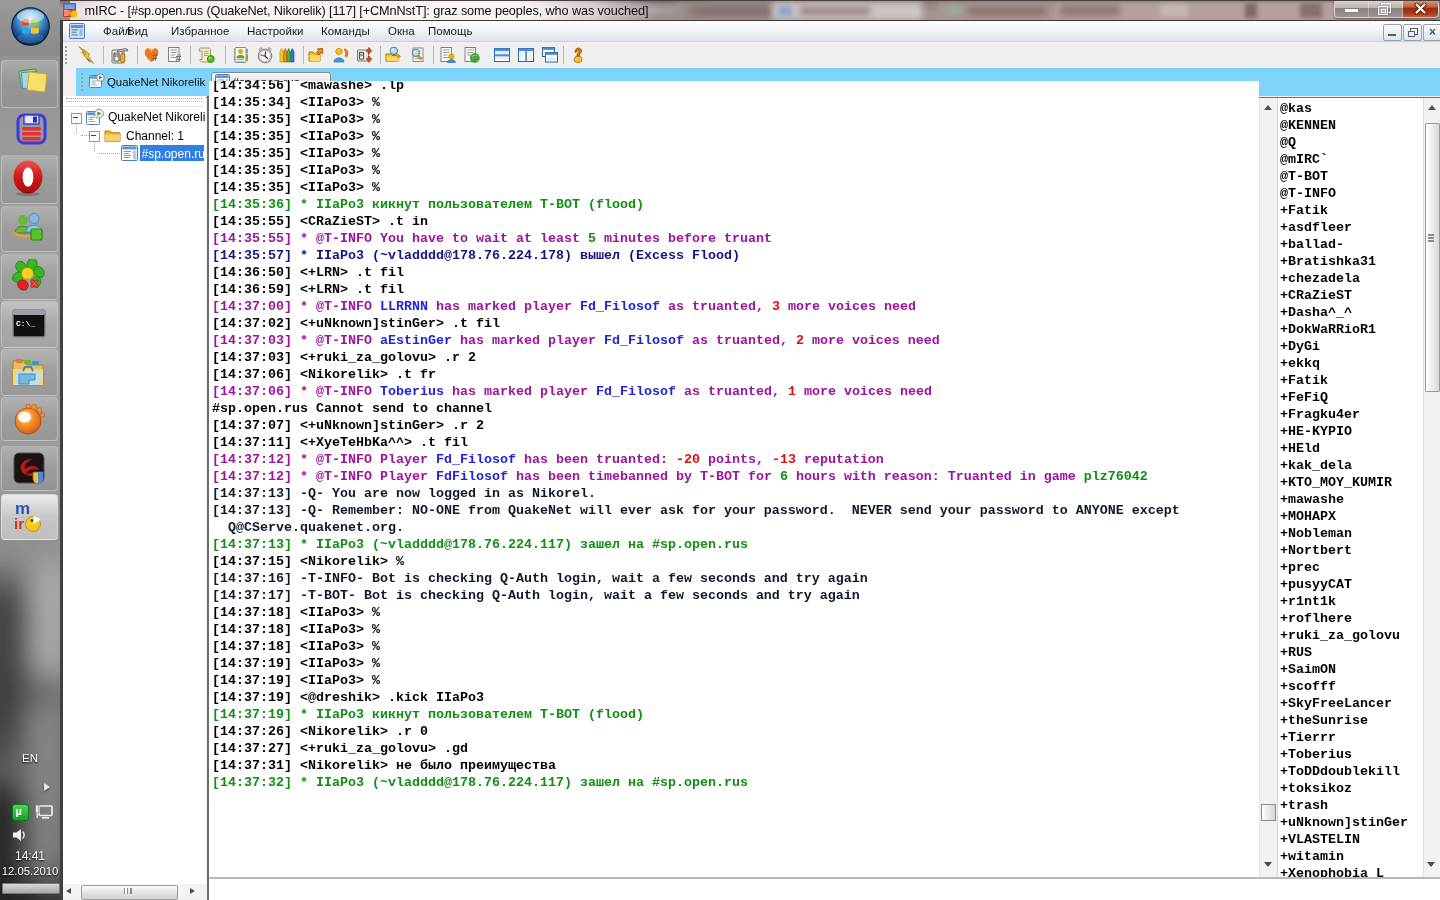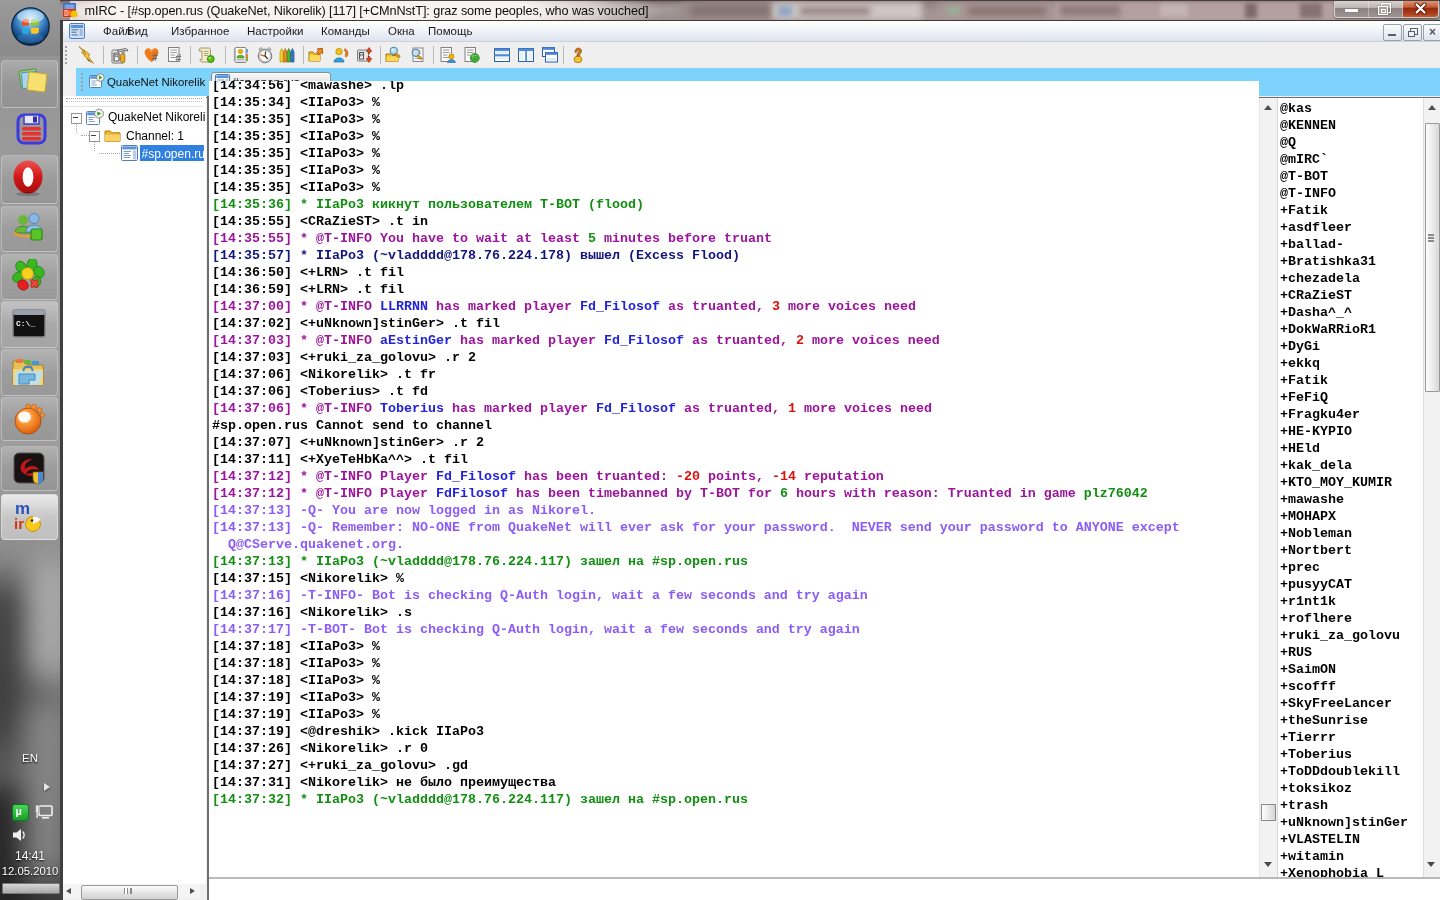--- a/index.html
+++ b/index.html
@@ -1,20 +1,20 @@
 <!DOCTYPE html>
 <html><head><meta charset="utf-8">
 <style>
 html,body{margin:0;padding:0}
 body{width:1440px;height:900px;position:relative;overflow:hidden;background:#f0f0f0;
  font-family:"Liberation Sans",sans-serif;}
 .abs{position:absolute}
 .mono{font-family:"Liberation Mono",monospace;font-weight:bold;font-size:13.34px;line-height:17px;color:#000;will-change:transform}
 .mono div{white-space:pre;height:17px}
-.g{color:#118f11}.p{color:#9c149c}.n{color:#14147f}.m{color:#8b5cf6}.b{color:#2222d8}.r{color:#dd1010}
+.g{color:#118f11}.p{color:#9c149c}.n{color:#14147f}.m{color:#0f172a}.b{color:#2222d8}.r{color:#dd1010}
 .chatline{height:17px}
 .sep{position:absolute;top:4px;height:18px;width:1px;background:#b9b9b9}
 .tbi{position:absolute;top:4px;width:18px;height:18px}
 .menuitem{position:absolute;top:4px;font-size:11.5px;color:#1a1a1a}
 .vgrip{position:absolute;width:3px;border-left:2px dotted #9f9f9f}
 </style></head>
 <body>
 
 <div class="abs" style="left:60px;top:0;width:1380px;height:900px;background:#f0f0f0"></div>
 
@@ -384,41 +384,40 @@
 <div class="chatline">[14:35:55] &lt;CRaZieST&gt; .t in</div>
 <div class="chatline p">[14:35:55] * @T-INFO You have to wait at least <span class="g">5</span> minutes before truant</div>
 <div class="chatline n">[14:35:57] * IIaPo3 (~vladddd@178.76.224.178) вышел (Excess Flood)</div>
 <div class="chatline">[14:36:50] &lt;+LRN&gt; .t fil</div>
 <div class="chatline">[14:36:59] &lt;+LRN&gt; .t fil</div>
 <div class="chatline p">[14:37:00] * @T-INFO <span class="b">LLRRNN</span> has marked player <span class="b">Fd_Filosof</span> as truanted, <span class="r">3</span> more voices need</div>
 <div class="chatline">[14:37:02] &lt;+uNknown]stinGer&gt; .t fil</div>
 <div class="chatline p">[14:37:03] * @T-INFO <span class="b">aEstinGer</span> has marked player <span class="b">Fd_Filosof</span> as truanted, <span class="r">2</span> more voices need</div>
 <div class="chatline">[14:37:03] &lt;+ruki_za_golovu&gt; .r 2</div>
 <div class="chatline">[14:37:06] &lt;Nikorelik&gt; .t fr</div>
-<div class="chatline">[14:37:06] &lt;Toberius&gt; .t fd</div>
 <div class="chatline p">[14:37:06] * @T-INFO <span class="b">Toberius</span> has marked player <span class="b">Fd_Filosof</span> as truanted, <span class="r">1</span> more voices need</div>
 <div class="chatline">#sp.open.rus Cannot send to channel</div>
 <div class="chatline">[14:37:07] &lt;+uNknown]stinGer&gt; .r 2</div>
 <div class="chatline">[14:37:11] &lt;+XyeTeHbKa^^&gt; .t fil</div>
-<div class="chatline p">[14:37:12] * @T-INFO Player <span class="b">Fd_Filosof</span> has been truanted: <span class="r">-20</span> points, <span class="r">-14</span> reputation</div>
+<div class="chatline p">[14:37:12] * @T-INFO Player <span class="b">Fd_Filosof</span> has been truanted: <span class="r">-20</span> points, <span class="r">-13</span> reputation</div>
 <div class="chatline p">[14:37:12] * @T-INFO Player <span class="b">FdFilosof</span> has been timebanned by T-BOT for <span class="g">6</span> hours with reason: Truanted in game <span class="g">plz76042</span></div>
 <div class="chatline m">[14:37:13] -Q- You are now logged in as Nikorel.</div>
 <div class="chatline m">[14:37:13] -Q- Remember: NO-ONE from QuakeNet will ever ask for your password.  NEVER send your password to ANYONE except</div>
 <div class="chatline m">  Q@CServe.quakenet.org.</div>
 <div class="chatline g">[14:37:13] * IIaPo3 (~vladddd@178.76.224.117) зашел на #sp.open.rus</div>
 <div class="chatline">[14:37:15] &lt;Nikorelik&gt; %</div>
 <div class="chatline m">[14:37:16] -T-INFO- Bot is checking Q-Auth login, wait a few seconds and try again</div>
-<div class="chatline">[14:37:16] &lt;Nikorelik&gt; .s</div>
 <div class="chatline m">[14:37:17] -T-BOT- Bot is checking Q-Auth login, wait a few seconds and try again</div>
 <div class="chatline">[14:37:18] &lt;IIaPo3&gt; %</div>
 <div class="chatline">[14:37:18] &lt;IIaPo3&gt; %</div>
 <div class="chatline">[14:37:18] &lt;IIaPo3&gt; %</div>
 <div class="chatline">[14:37:19] &lt;IIaPo3&gt; %</div>
 <div class="chatline">[14:37:19] &lt;IIaPo3&gt; %</div>
 <div class="chatline">[14:37:19] &lt;@dreshik&gt; .kick IIaPo3</div>
+<div class="chatline g">[14:37:19] * IIaPo3 кикнут пользователем T-BOT (flood)</div>
 <div class="chatline">[14:37:26] &lt;Nikorelik&gt; .r 0</div>
 <div class="chatline">[14:37:27] &lt;+ruki_za_golovu&gt; .gd</div>
 <div class="chatline">[14:37:31] &lt;Nikorelik&gt; не было преимущества</div>
 <div class="chatline g">[14:37:32] * IIaPo3 (~vladddd@178.76.224.117) зашел на #sp.open.rus</div>
   </div>
 </div>
 
 <div class="abs" style="left:1259px;top:98px;width:17.5px;height:779px;background:#f2f2f2;border-left:1px solid #e5e5e5"></div>
 <div class="abs" style="left:1264px;top:105px;width:0;height:0;border-left:4px solid transparent;border-right:4px solid transparent;border-bottom:5px solid #505050"></div>
 <div class="abs" style="left:1260.5px;top:804px;width:13.5px;height:14.5px;border:1px solid #8a8a8a;background:linear-gradient(90deg,#fefefe,#e8e8e8 55%,#d5d5d5)"></div>

